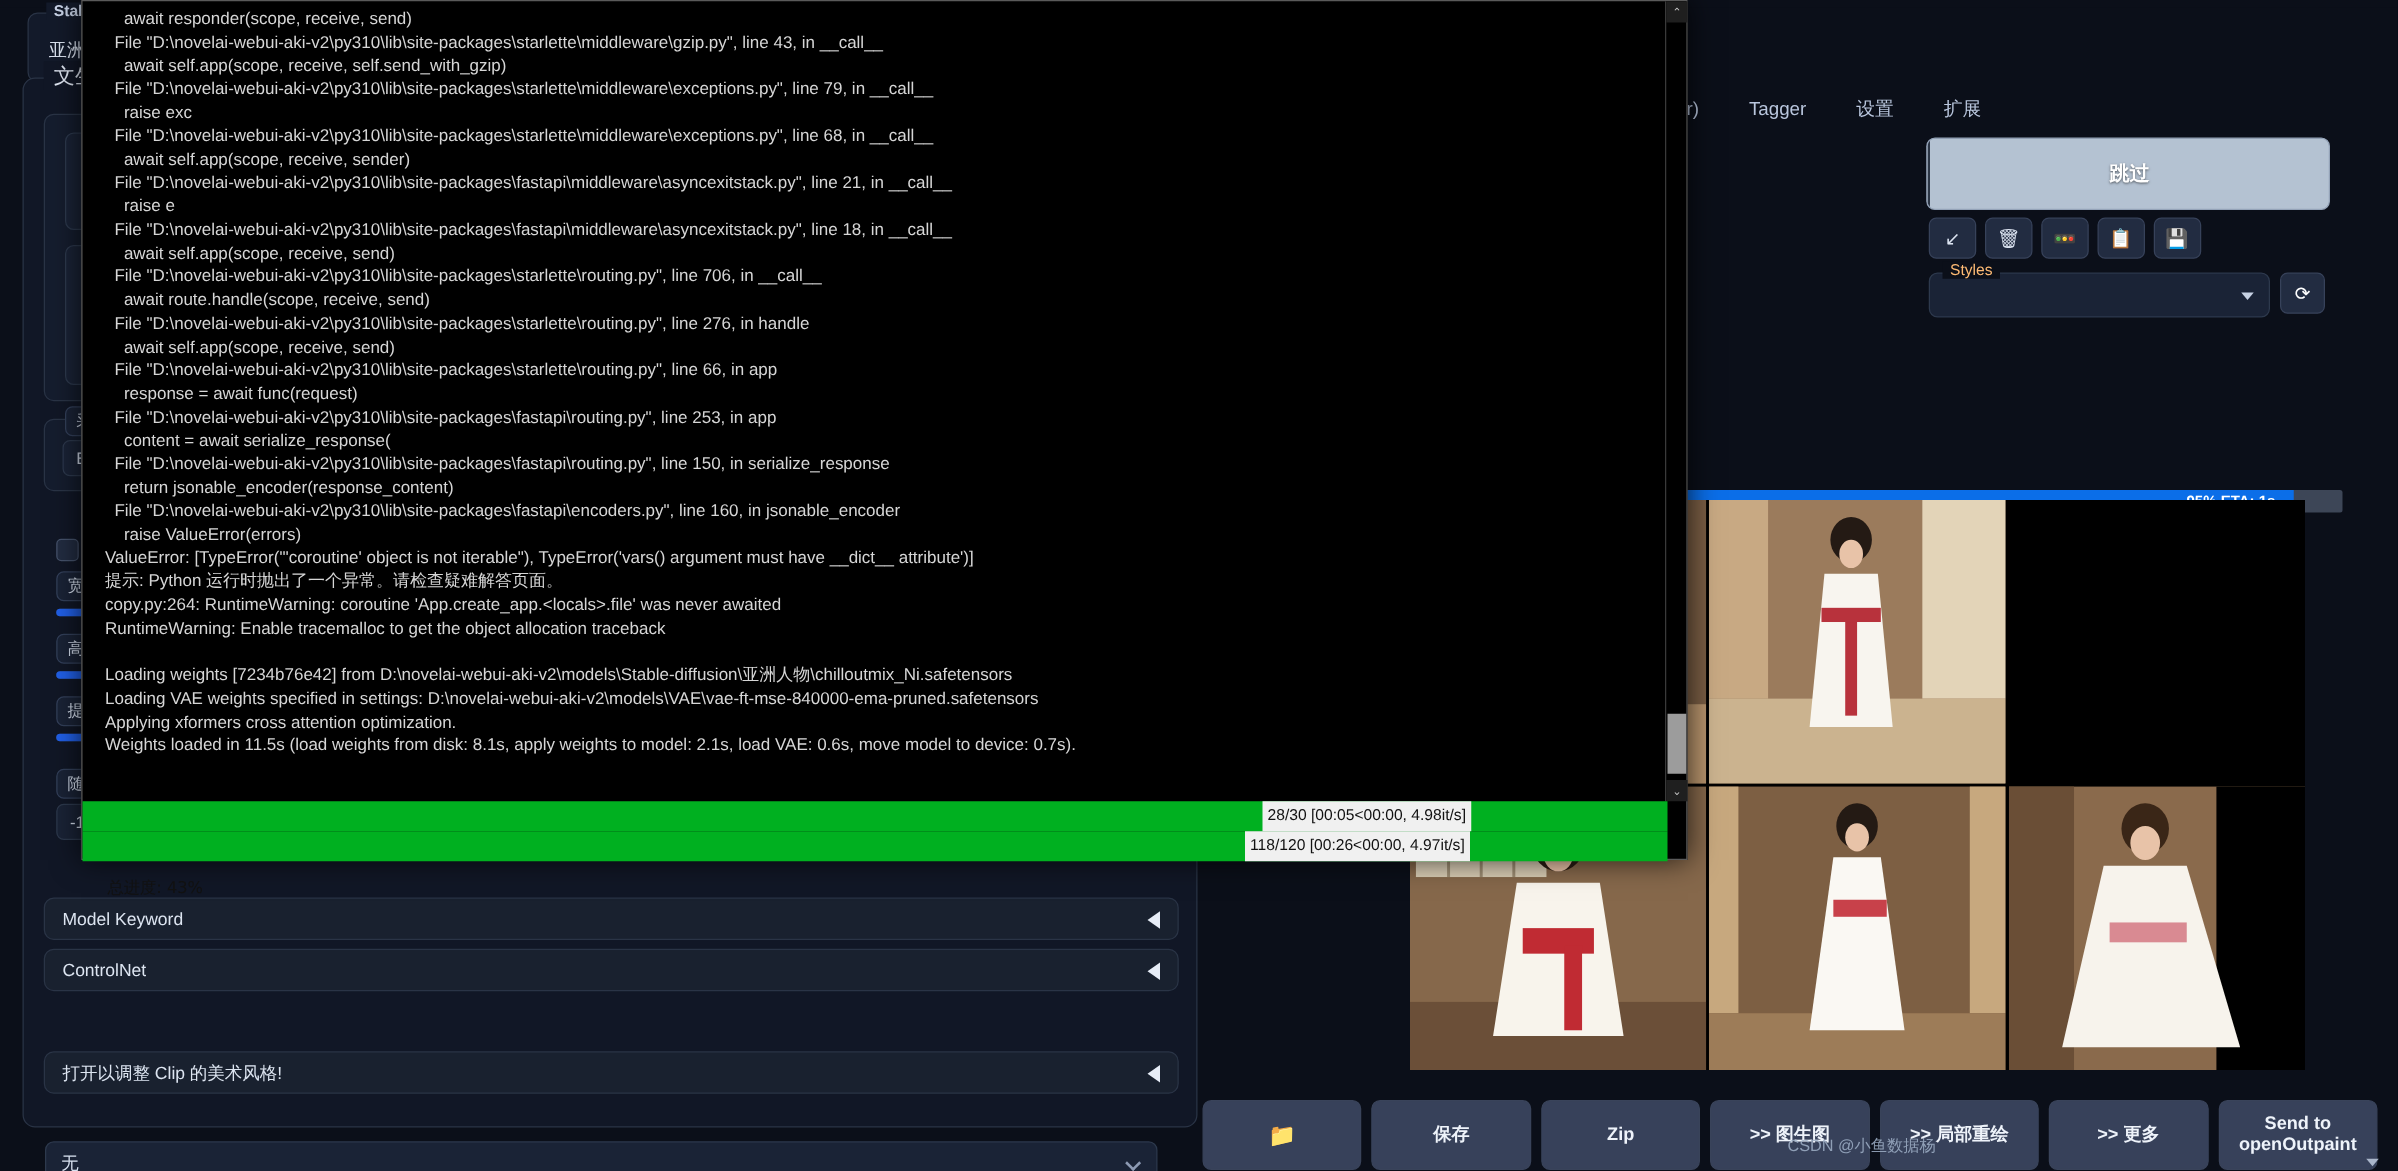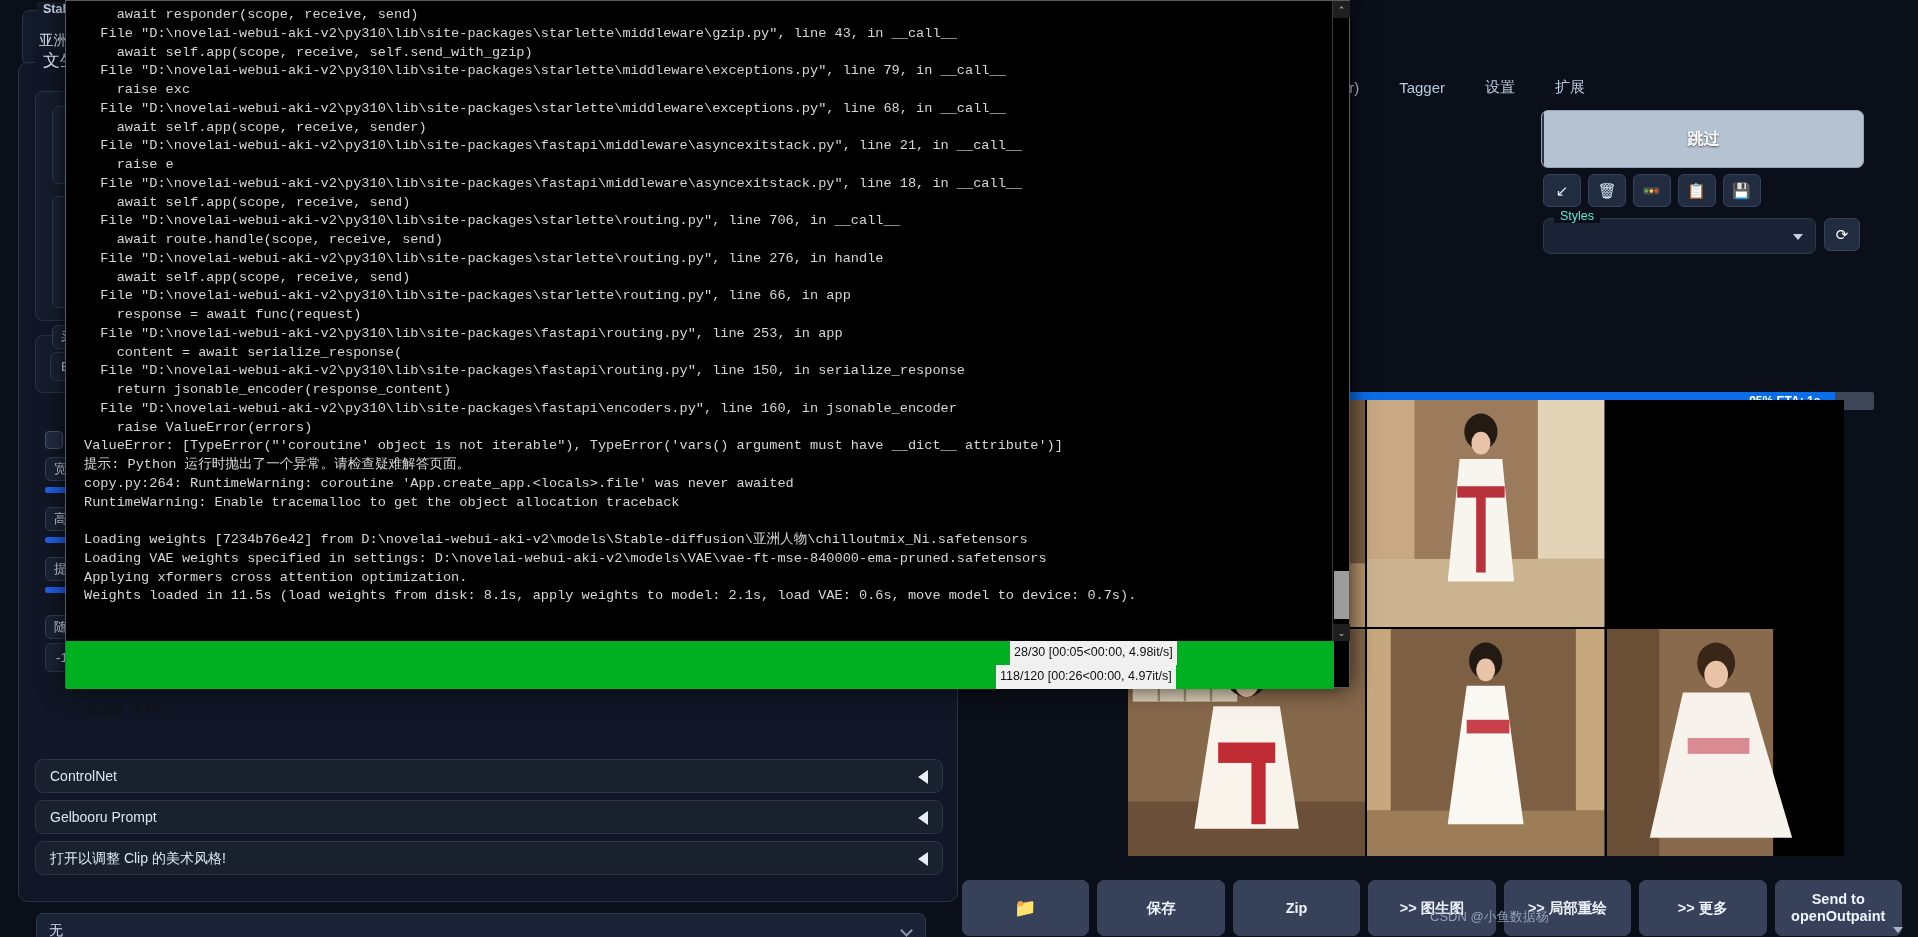--- a/index.html
+++ b/index.html
@@ -136,21 +136,21 @@
     width: 38px; height: 33px; border: 1px solid #37425a; border-radius: 6px;
     background: #222c41; display: flex; align-items: center; justify-content: center;
     font-size: 15px; color: #dce4f1;
   }
   .styles-box {
     position: absolute; left: 1543px; top: 218px; width: 273px; height: 36px;
     border: 1px solid #2d394d; border-radius: 7px; background: #1a2336;
   }
   .styles-label {
     position: absolute; left: 10px; top: -10px; background: #0b0f19;
-    padding: 0 6px; font-size: 12.5px; color: #5eead4;
+    padding: 0 6px; font-size: 12.5px; color: #fdba74;
   }
   .styles-caret {
     position: absolute; right: 12px; top: 15px; width: 0; height: 0;
     border-left: 5px solid transparent; border-right: 5px solid transparent;
     border-top: 6px solid #c6d1e3;
   }
   .refresh-btn {
     position: absolute; left: 1824px; top: 218px; width: 36px; height: 33px;
     border: 1px solid #37425a; border-radius: 6px; background: #222c41;
     display: flex; align-items: center; justify-content: center;
@@ -199,21 +199,21 @@
   }
 
   
   .console {
     position: absolute; left: 65px; top: 0px; width: 1285px; height: 688px;
     background: #000000; border: 1px solid #5a5a5a;
     box-shadow: 0 0 22px rgba(0,0,0,.75);
   }
   .console-text {
     position: absolute; left: 18px; top: 5px; width: 1238px; height: 625px;
-    color: #d6d6d6; font-family: Liberation Mono, monospace;
+    color: #d6d6d6; font-family: Liberation Sans, sans-serif;
     font-size: 13.6px; line-height: 18.75px; white-space: pre;
     overflow: hidden;
   }
   .console-scroll {
     position: absolute; right: 0; top: 0; width: 17px; height: 640px;
     background: #000; border-left: 1px solid #3a3a3a;
   }
   .sc-arrow {
     position: absolute; left: 0; width: 17px; height: 17px;
     background: #1f1f1f; color: #c9c9c9; font-size: 9px;
@@ -290,26 +290,26 @@
       </div>
 
       <div class="field-label" style="left:26px; top:494px;">提示词相关性 (CFG Scale)</div>
       <div class="slider-track" style="left:26px; top:524px; width:230px;">
         <div class="slider-fill" style="left:0; top:0; width:100px;"></div>
       </div>
 
       <div class="field-label" style="left:26px; top:552px;">随机种子 (Seed)</div>
       <div class="mini-input" style="left:26px; top:580px; width:120px;">-1</div>
 
+      <div class="acc" style="top:655px;">
+        <div class="acc-title">Model Keyword</div>
+        <div class="acc-arrow"></div>
+      </div>
       <div class="acc" style="top:696px;">
         <div class="acc-title">ControlNet</div>
-        <div class="acc-arrow"></div>
-      </div>
-      <div class="acc" style="top:737px;">
-        <div class="acc-title">Gelbooru Prompt</div>
         <div class="acc-arrow"></div>
       </div>
       <div class="acc" style="top:778px;">
         <div class="acc-title">打开以调整 Clip 的美术风格!</div>
         <div class="acc-arrow"></div>
       </div>
 
     </div>
 
     <div class="field-label" style="position:absolute; left:36px; top:936px;">脚本</div>

